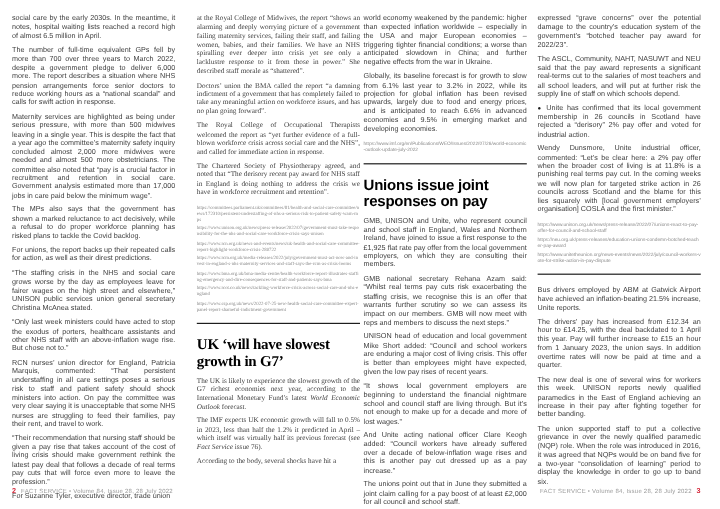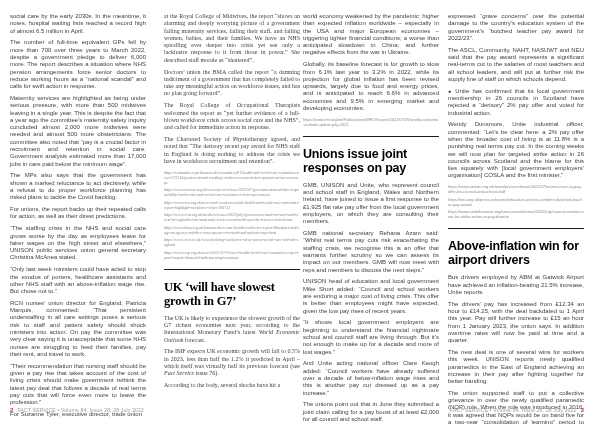--- a/index.html
+++ b/index.html
@@ -121,21 +121,20 @@
       <p class="body-p">expressed “grave concerns” over the potential damage to the country’s education system of the government’s “botched teacher pay award for 2022/23”.</p>
       <p class="body-p">The ASCL, Community, NAHT, NASUWT and NEU said that the pay award represents a significant real-terms cut to the salaries of most teachers and all school leaders, and will put at further risk the supply line of staff on which schools depend.</p>
       <p class="body-p"><span class="bullet-glyph">● </span>Unite has confirmed that its local government membership in 26 councils in Scotland have rejected a “derisory” 2% pay offer and voted for industrial action.</p>
       <p class="body-p">Wendy Dunsmore, Unite industrial officer, commented: “Let’s be clear here: a 2% pay offer when the broader cost of living is at 11.8% is a punishing real terms pay cut. In the coming weeks we will now plan for targeted strike action in 26 councils across Scotland and the blame for this lies squarely with [local government employers’ organisation] COSLA and the first minister.”</p>
       <div class="footnotes">
         <div class="fn">https://www.unison.org.uk/news/press-release/2022/07/unions-react-to-pay-offer-for-council-and-school-staff</div>
         <div class="fn">https://neu.org.uk/press-releases/education-unions-condemn-botched-teacher-pay-award</div>
         <div class="fn">https://www.unitetheunion.org/news-events/news/2022/july/council-workers-vote-for-strike-action-in-pay-dispute</div>
       </div>
       <hr class="rule">
-      <h2 class="headline">Above-inflation win for airport drivers</h2>
       <p class="body-p">Bus drivers employed by ABM at Gatwick Airport have achieved an inflation-beating 21.5% increase, Unite reports.</p>
       <p class="body-p">The drivers’ pay has increased from £12.34 an hour to £14.25, with the deal backdated to 1 April this year. Pay will further increase to £15 an hour from 1 January 2023, the union says. In addition overtime rates will now be paid at time and a quarter.</p>
       <p class="body-p">The new deal is one of several wins for workers this week. UNISON reports newly qualified paramedics in the East of England achieving an increase in their pay after fighting together for better banding.</p>
       <p class="body-p">The union supported staff to put a collective grievance in over the newly qualified paramedic (NQP) role. When the role was introduced in 2016, it was agreed that NQPs would be on band five for a two-year “consolidation of learning” period to display the knowledge in order to go up to band six.</p>
     </section>
 
   <footer class="footer footer-left"><span class="pagenum">2</span><span>FACT SERVICE  •  Volume 84, Issue 28, 28 July 2022</span></footer>
 
   <footer class="footer footer-right"><span>FACT SERVICE  •  Volume 84, Issue 28, 28 July 2022</span><span class="pagenum">3</span></footer>
 </main>

